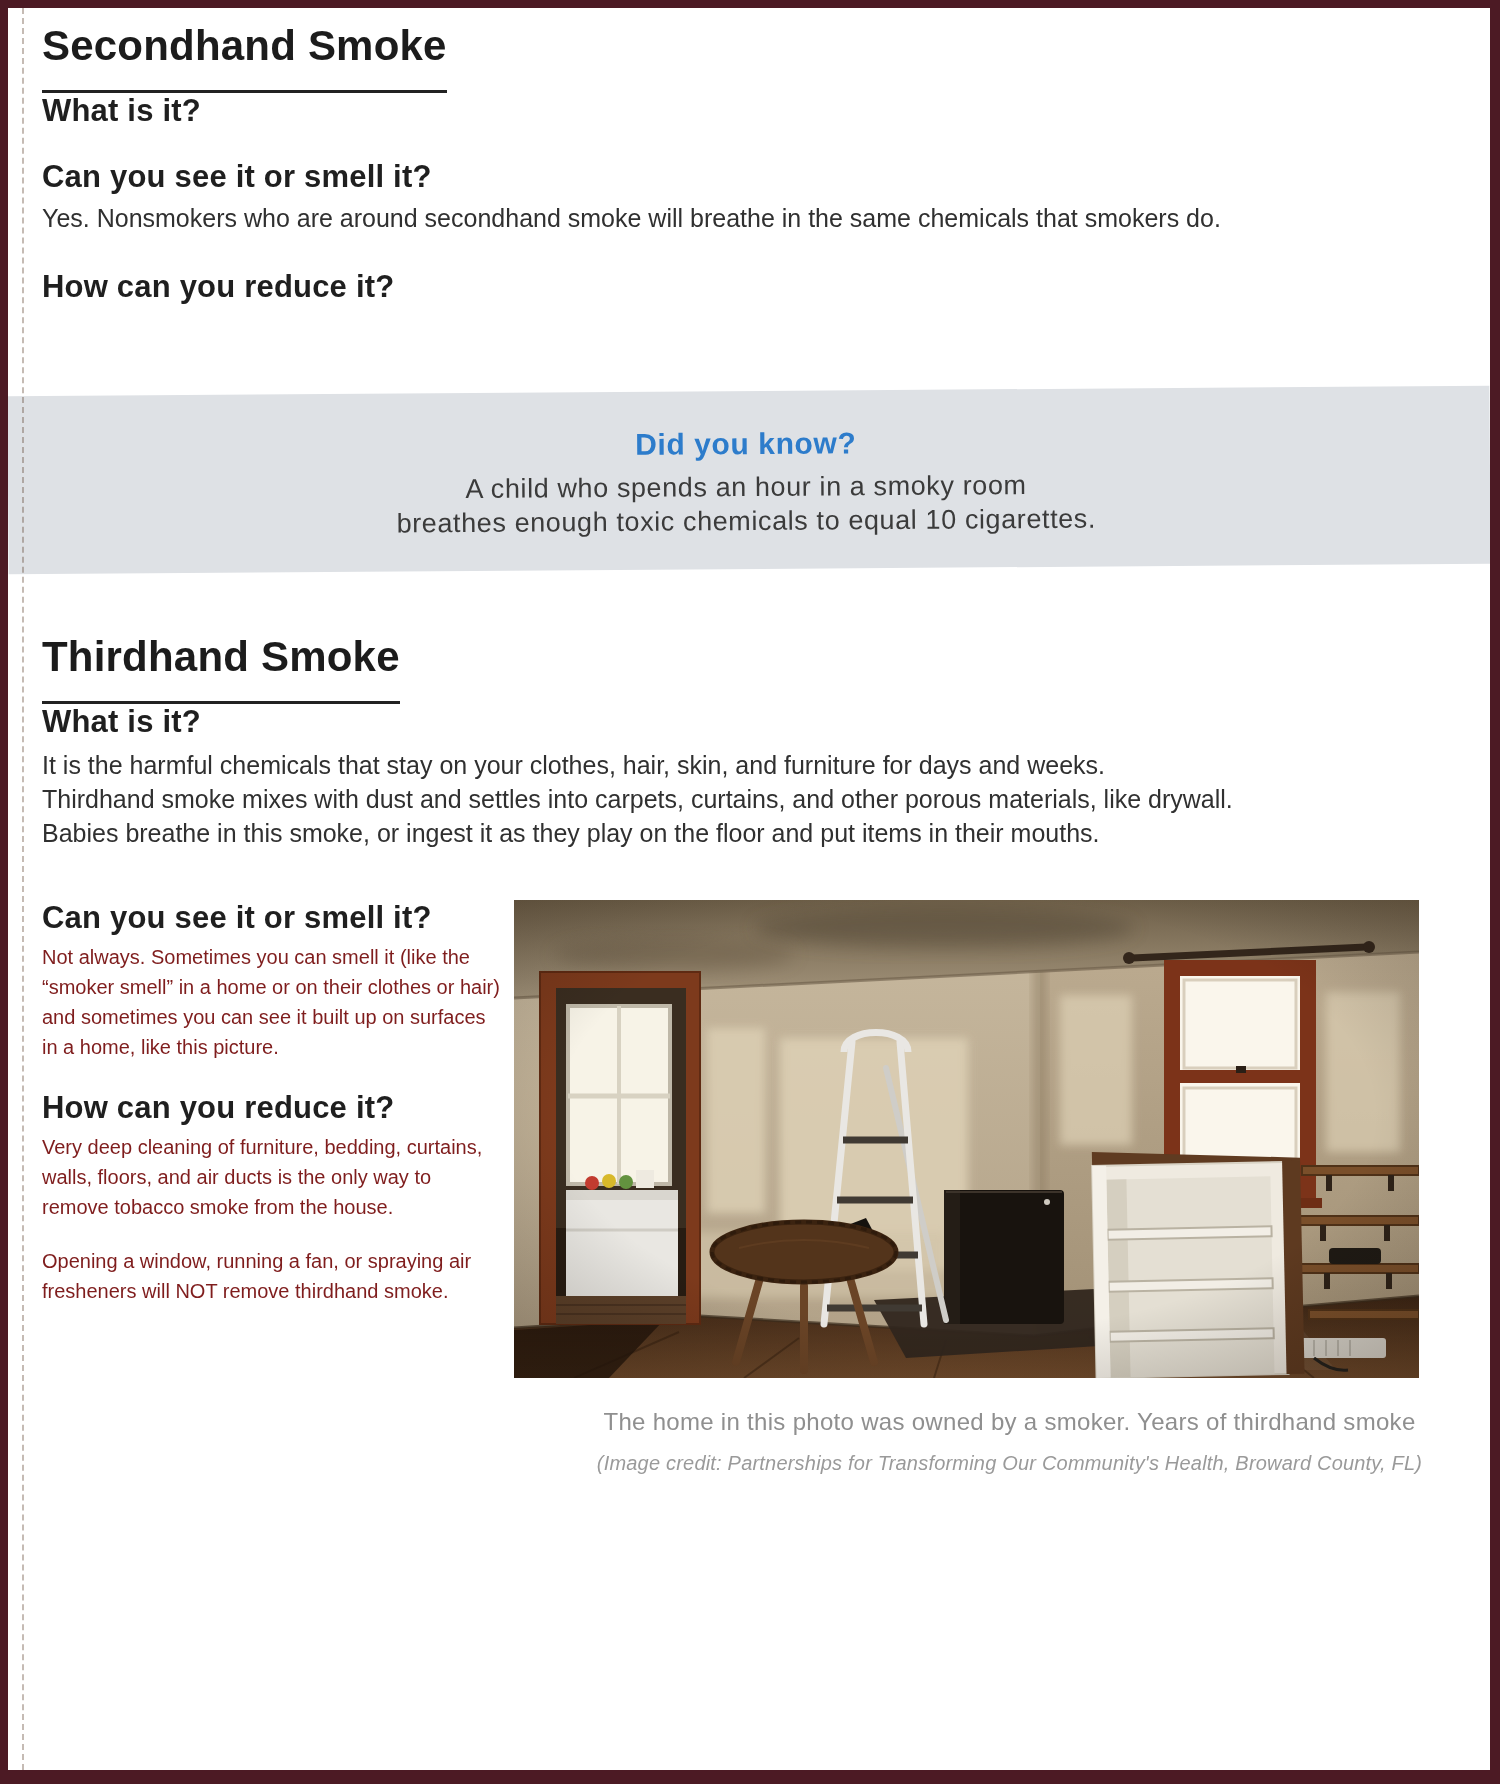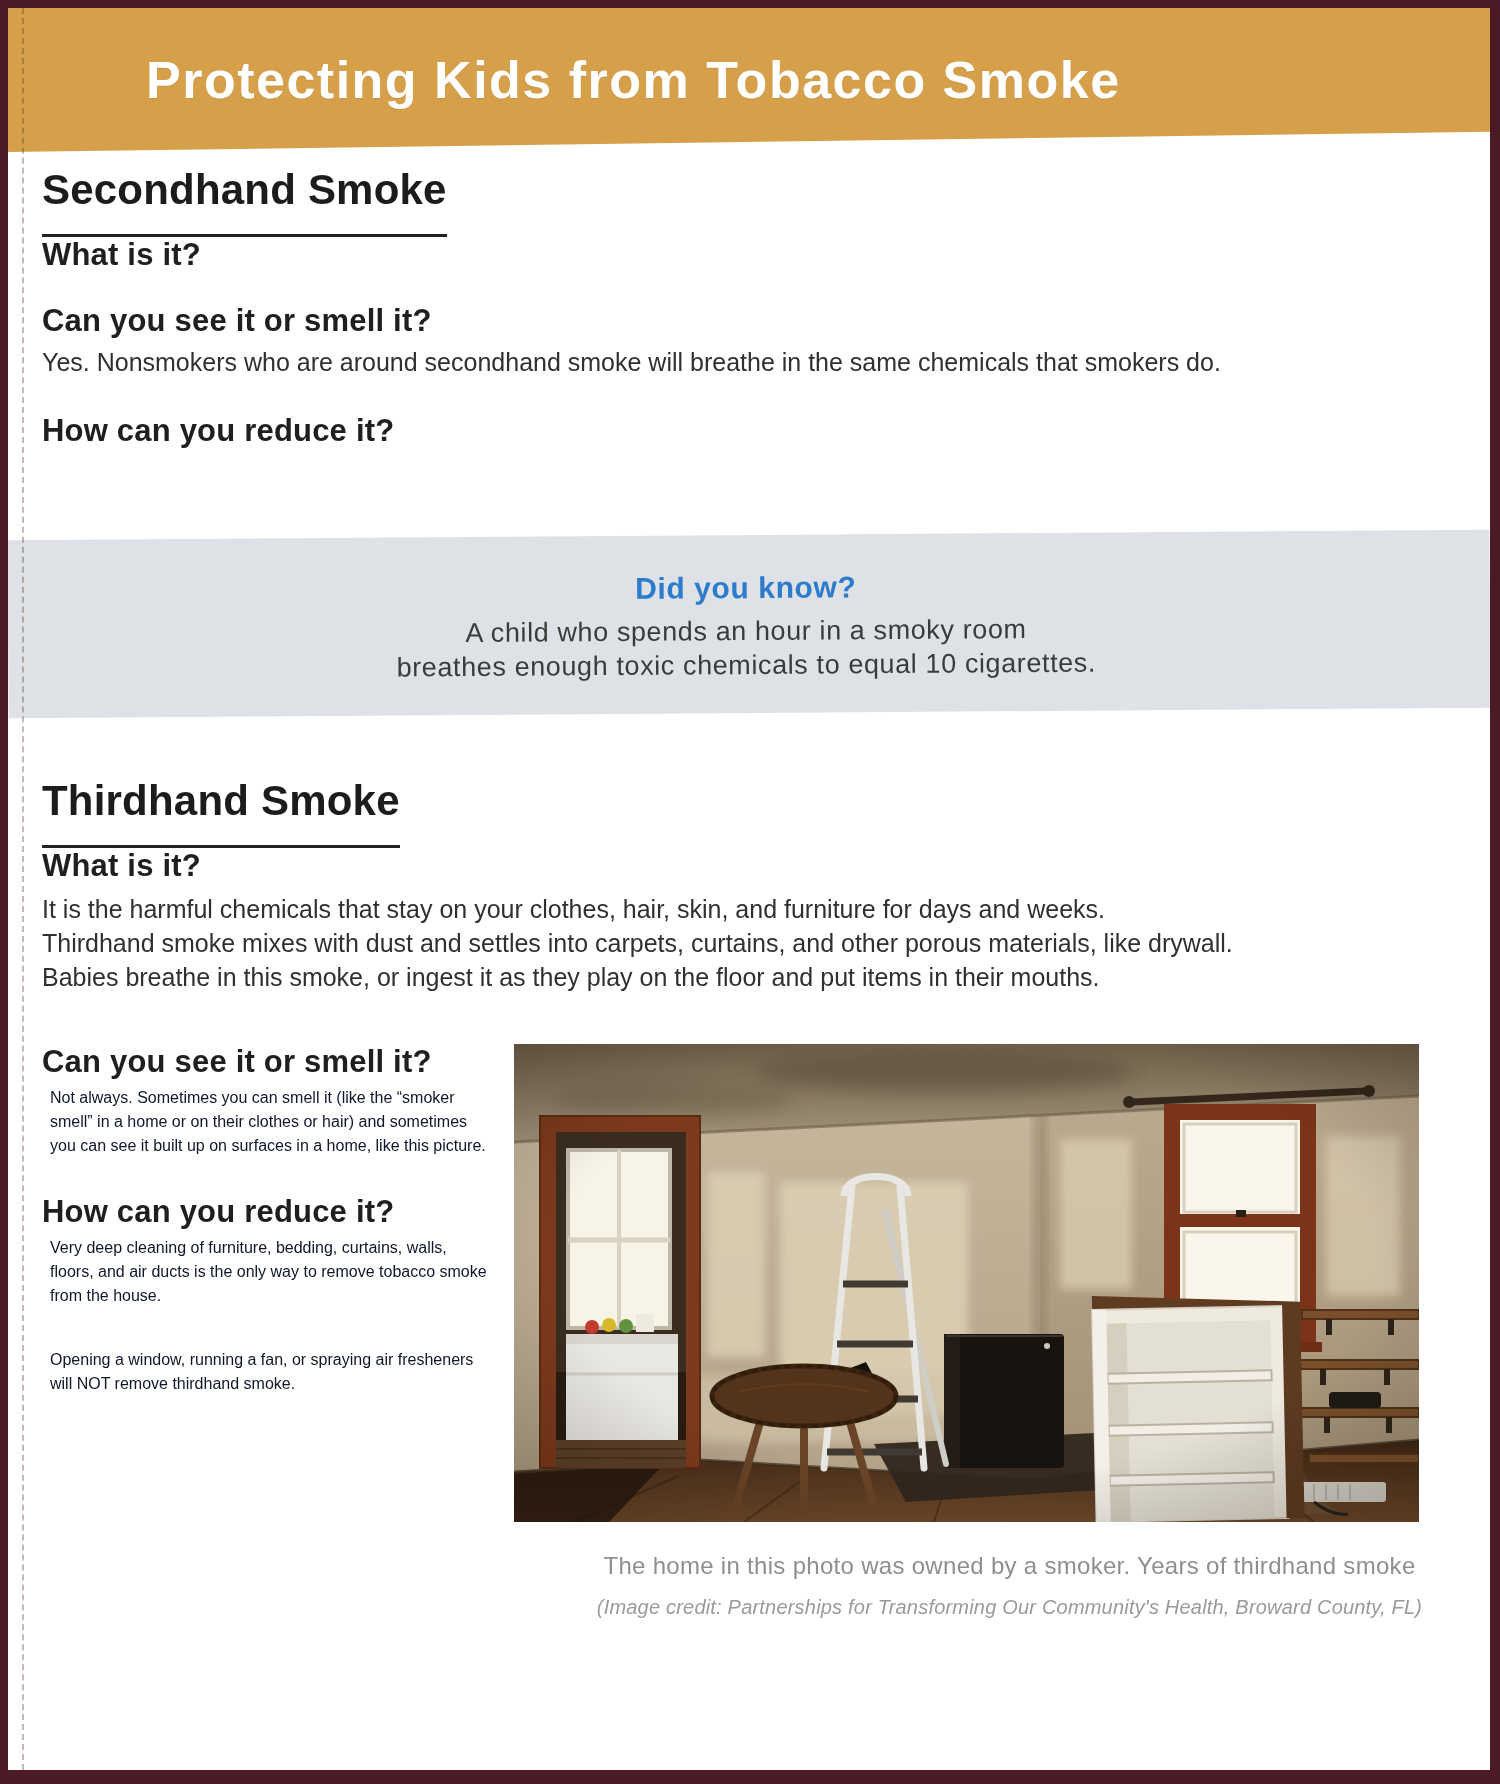--- a/index.html
+++ b/index.html
@@ -65,21 +65,21 @@
     margin-bottom:10px;
   }
   .dyk .dyk-line{
     font-size:27px;color:#3b3b3b;letter-spacing:.6px;line-height:1.25;
   }
   
   .third-wrap{margin-top:50px;}
   .two-col{display:flex;margin-top:50px;}
   .col-left{width:460px;flex:none;}
   .col-left p{
-    margin:8px;font-size:16px;color:#0f172a;line-height:1.5;
+    margin:0;font-size:20px;color:#7f1d1d;line-height:1.5;
   }
   .col-left h3{margin:0;}
   .gap24{height:24px;} .gap28{height:28px;}
   figure.photo{
     margin:0 0 0 12px;flex:none;width:991px;
   }
   figure.photo svg{display:block;width:905px;height:478px;background:#b9a88d;}
   figcaption{
     margin-top:22px;text-align:center;
   }
@@ -90,23 +90,20 @@
     margin-top:8px;font-size:20px;color:#9a9a9a;font-style:italic;
     font-family:"Liberation Sans", sans-serif;white-space:nowrap;letter-spacing:.2px;
   }
 </style>
 </head>
 <body>
 
 <div class="page">
   <div class="fold-line"></div>
 
-  <header class="banner">
-    <h1>Protecting Kids from Tobacco Smoke</h1>
-  </header>
 
   <div class="content">
 
     <section>
       <h2 class="section">Secondhand Smoke</h2>
 
       <h3 class="sub mt10">What is it?</h3>
       <div class="body-lines mt6">
       </div>
 

